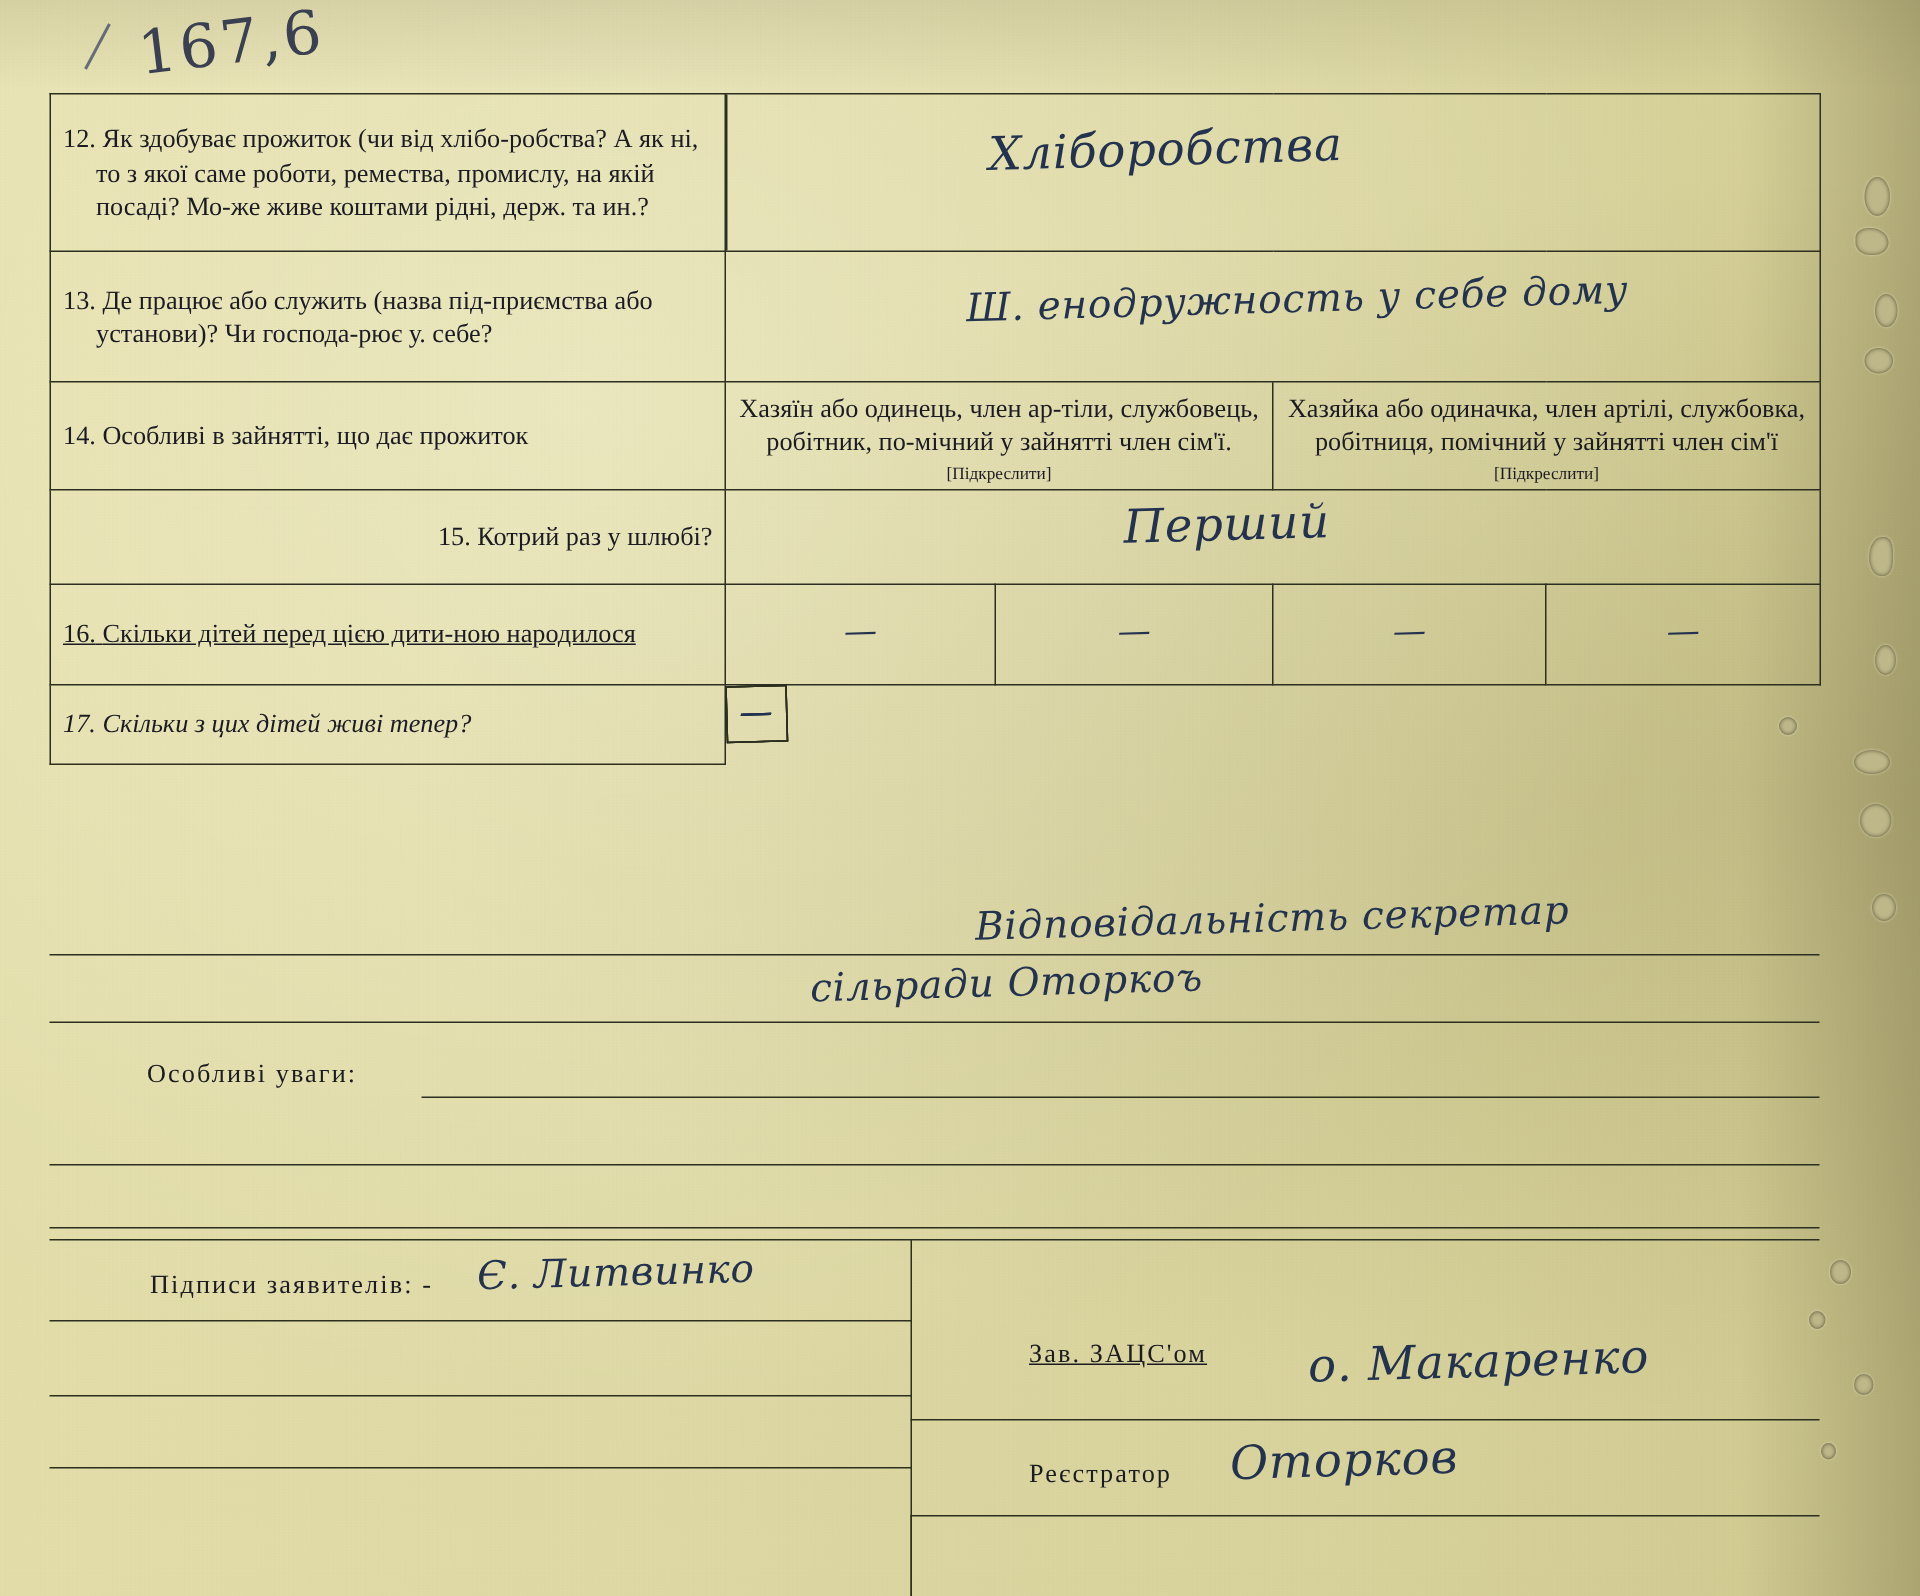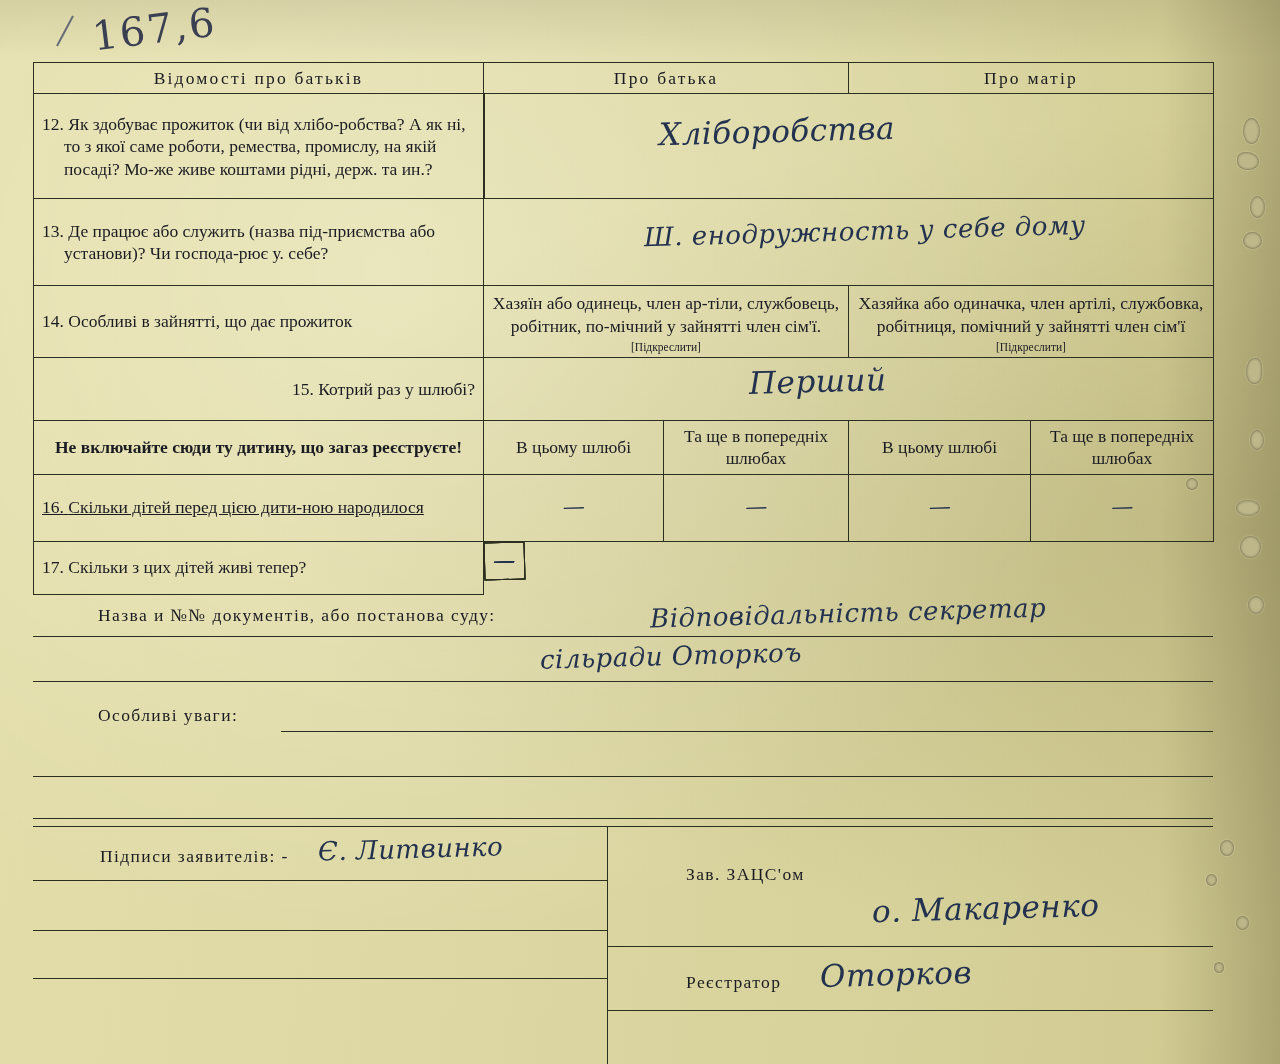--- a/index.html
+++ b/index.html
@@ -177,25 +177,20 @@
   <table class="form">
     <colgroup>
       <col style="width:450px">
       <col style="width:180px">
       <col style="width:185px">
       <col style="width:182px">
       <col style="width:183px">
     </colgroup>
 
     <tbody>
-        <tr>
-      <td class="hdr">Відомості про батьків</td>
-      <td class="hdr" colspan="2">Про батька</td>
-      <td class="hdr" colspan="2">Про матір</td>
-    </tr>
 
     <tr>
       <td class="qcell">
         <span class="lead"><span>12.</span>
         <span>Як здобуває прожиток (чи від хлібо-робства? А як ні, то з якої саме роботи, ремества, промислу, на якій посаді? Мо-же живе коштами рідні, держ. та ин.?</span></span>
       </td>
       <td colspan="4" class="relcell" style="height:96px;">
         <div class="hw big" style="left:175px; top:18px;">Хліборобства</div>
         <div class="vline" style="left:0px; top:0; height:100%; border-left:1.5px solid #2c2f1f;"></div>
       </td>
@@ -229,55 +224,45 @@
     <tr>
       <td class="qcell" style="height:54px;text-align:right;">
         <span class="lead"><span>15.</span>
         <span>Котрий раз у шлюбі?</span></span>
       </td>
       <td colspan="4" class="relcell">
         <div class="hw big" style="left:265px; top:4px;">Перший</div>
       </td>
     </tr>
 
-    <tr>
-      <td class="center" style="padding:6px 10px;">
-        <b>Не включайте сюди ту дитину, що загаз реєструєте!</b>
-      </td>
-      <td class="center small">В цьому шлюбі</td>
-      <td class="center small">Та ще в попередніх шлюбах</td>
-      <td class="center small">В цьому шлюбі</td>
-      <td class="center small">Та ще в попередніх шлюбах</td>
-    </tr>
 
     <tr>
       <td class="qcell" style="height:58px;text-decoration:underline;">
         <span class="lead"><span>16.</span>
         <span>Скільки дітей перед цією дити-ною народилося</span></span>
       </td>
       <td class="center hw sm" style="position:relative;"><span style="position:relative;display:inline-block;">—</span></td>
       <td class="center hw sm" style="position:relative;"><span style="position:relative;display:inline-block;">—</span></td>
       <td class="center hw sm" style="position:relative;"><span style="position:relative;display:inline-block;">—</span></td>
       <td class="center hw sm" style="position:relative;"><span style="position:relative;display:inline-block;">—</span></td>
     </tr>
 
     <tr>
-      <td class="qcell" style="height:44px;">
+      <td class="qcell" style="height:44px;font-style:italic;">
         <span class="lead"><span>17.</span>
         <span>Скільки з цих дітей живі тепер?</span></span>
       </td>
       <td class="center hw sm"><span>—</span></td>
       <td class="center hw sm"><span>—</span></td>
       <td class="center hw sm"><span>—</span></td>
       <td class="center hw sm"><span>—</span></td>
     </tr>
   </tbody>
     </table>
 
-  <div class="lbl" style="left:98px; top:605px;">Назва и №№ документів, або постанова суду:</div>
   <div class="line" style="left:33px; top:636px; width:1180px;"></div>
   <div class="hw mid" style="left:650px; top:598px;">Відповідальність секретар</div>
 
   <div class="line" style="left:33px; top:681px; width:1180px;"></div>
   <div class="hw mid" style="left:540px; top:641px;">сільради Оторкоъ</div>
 
   <div class="lbl" style="left:98px; top:705px;">Особливі уваги:</div>
   <div class="line" style="left:281px; top:731px; width:932px;"></div>
   <div class="line" style="left:33px; top:776px; width:1180px;"></div>
   <div class="line" style="left:33px; top:818px; width:1180px;"></div>
@@ -286,21 +271,21 @@
 
   <div class="lbl" style="left:100px; top:846px;">Підписи заявителів: -</div>
   <div class="hw mid" style="left:318px; top:834px;">Є. Литвинко</div>
   <div class="line" style="left:33px; top:880px; width:575px;"></div>
 
   <div class="line" style="left:33px; top:930px; width:575px;"></div>
   <div class="line" style="left:33px; top:978px; width:575px;"></div>
 
   <div class="vline" style="left:607px; top:826px; height:238px;"></div>
 
-  <div class="lbl" style="left:686px; top:864px;">Зав. ЗАЦС'ом</div>
+  <div class="lbl" style="left:686px; top:892px;text-decoration:underline;">Зав. ЗАЦС'ом</div>
   <div class="hw big" style="left:872px; top:890px;">о. Макаренко</div>
   <div class="line" style="left:607px; top:946px; width:606px;"></div>
 
   <div class="lbl" style="left:686px; top:972px;">Реєстратор</div>
   <div class="hw big" style="left:820px; top:956px;">Оторков</div>
   <div class="line" style="left:607px; top:1010px; width:606px;"></div>
 
   <div class="vline" style="left:607px; top:1010px; height:54px;"></div>
 
 </div>

